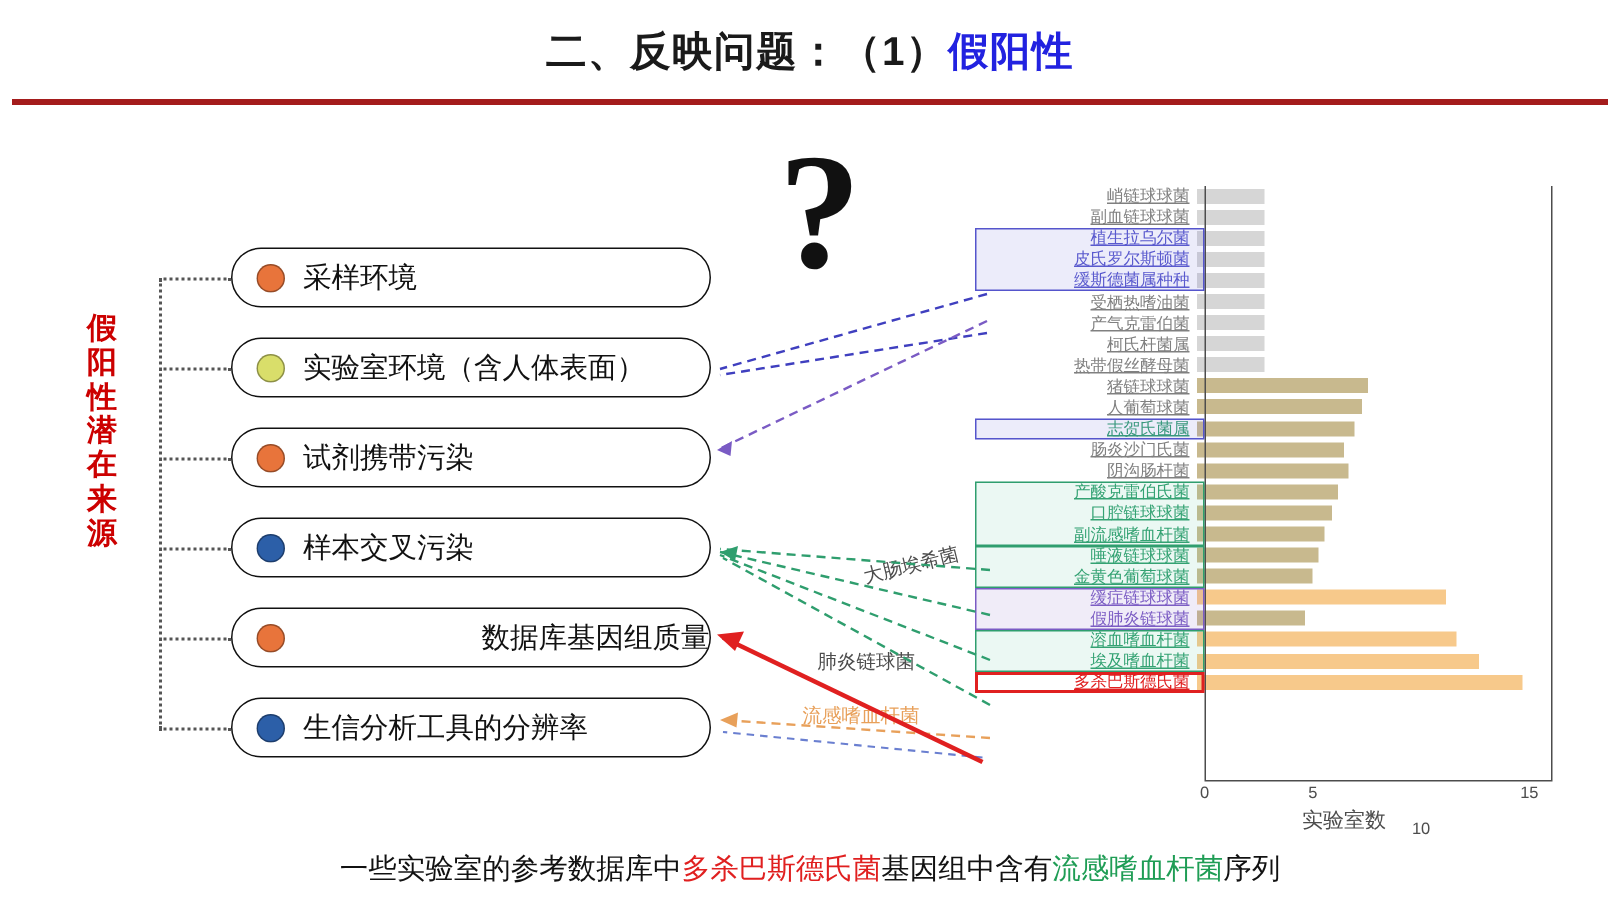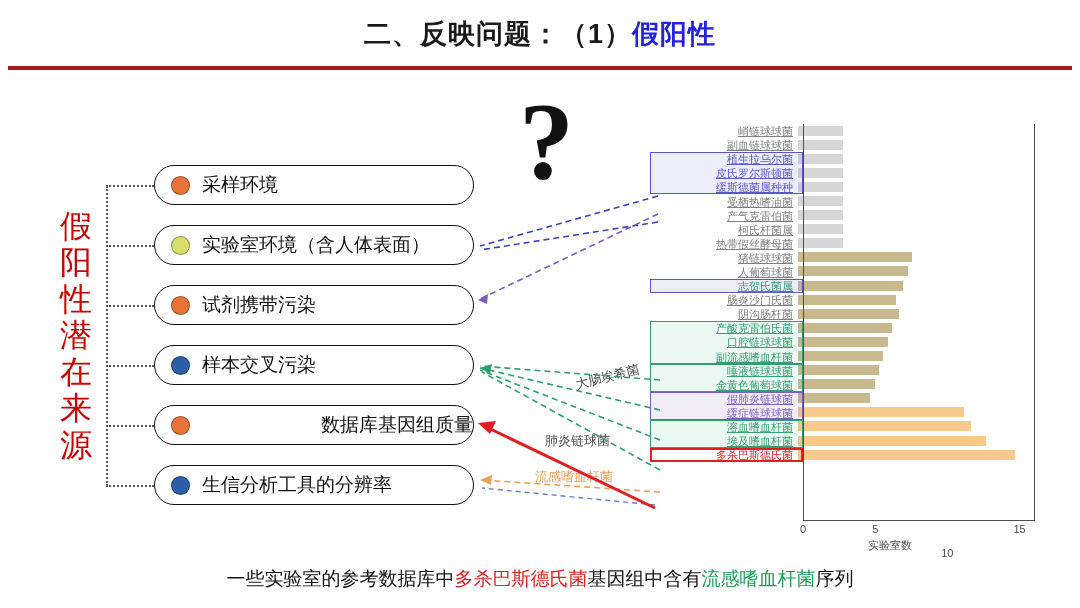--- a/index.html
+++ b/index.html
@@ -45,25 +45,25 @@
     height: 4px;
     background: #a41c1c;
   }
 
   
   .vert-label {
     position: absolute;
     left: 58px;
     top: 208px;
     width: 34px;
-    font-size: 32px;
-    font-weight: normal;
+    font-size: 20px;
+    font-weight: bold;
     color: #cc0000;
     line-height: 1.14;
-    text-align: right;
+    text-align: left;
   }
 
   
   .pill {
     position: absolute;
     height: 40px;
     border: 1.6px solid #111111;
     border-radius: 20px;
     background: #ffffff;
     display: flex;
@@ -181,21 +181,21 @@
     position: absolute;
     top: 399px;
     font-size: 11px;
     color: #4d4d4d;
     transform: translateX(-50%);
   }
   .xlabel {
     position: absolute;
     top: 414px;
     left: 220px;
-    font-size: 11px;
+    font-size: 14px;
     color: #4d4d4d;
     white-space: nowrap;
   }
 
   
   .hl-box {
     position: absolute;
     box-sizing: border-box;
     pointer-events: none;
   }
@@ -407,29 +407,29 @@
             <div class="bar" style="width: 80.85px; background: rgb(200, 185, 142);"></div>
           </div>
         </div>
         <div class="row">
           <div class="lbl" style="color: rgb(47, 158, 110);">金黄色葡萄球菌</div>
           <div class="barwrap">
             <div class="bar" style="width: 76.5187px; background: rgb(200, 185, 142);"></div>
           </div>
         </div>
         <div class="row">
+          <div class="lbl" style="color: rgb(122, 91, 196);">缓症链球球菌</div>
+          <div class="barwrap">
+            <div class="bar" style="width: 166.031px; background: rgb(247, 201, 139);"></div>
+          </div>
+        </div>
+        <div class="row">
           <div class="lbl" style="color: rgb(122, 91, 196);">假肺炎链球菌</div>
           <div class="barwrap">
             <div class="bar" style="width: 72.1875px; background: rgb(200, 185, 142);"></div>
-          </div>
-        </div>
-        <div class="row">
-          <div class="lbl" style="color: rgb(122, 91, 196);">缓症链球球菌</div>
-          <div class="barwrap">
-            <div class="bar" style="width: 166.031px; background: rgb(247, 201, 139);"></div>
           </div>
         </div>
         <div class="row">
           <div class="lbl" style="color: rgb(47, 158, 110);">溶血嗜血杆菌</div>
           <div class="barwrap">
             <div class="bar" style="width: 173.25px; background: rgb(247, 201, 139);"></div>
           </div>
         </div>
         <div class="row">
           <div class="lbl" style="color: rgb(47, 158, 110);">埃及嗜血杆菌</div>

